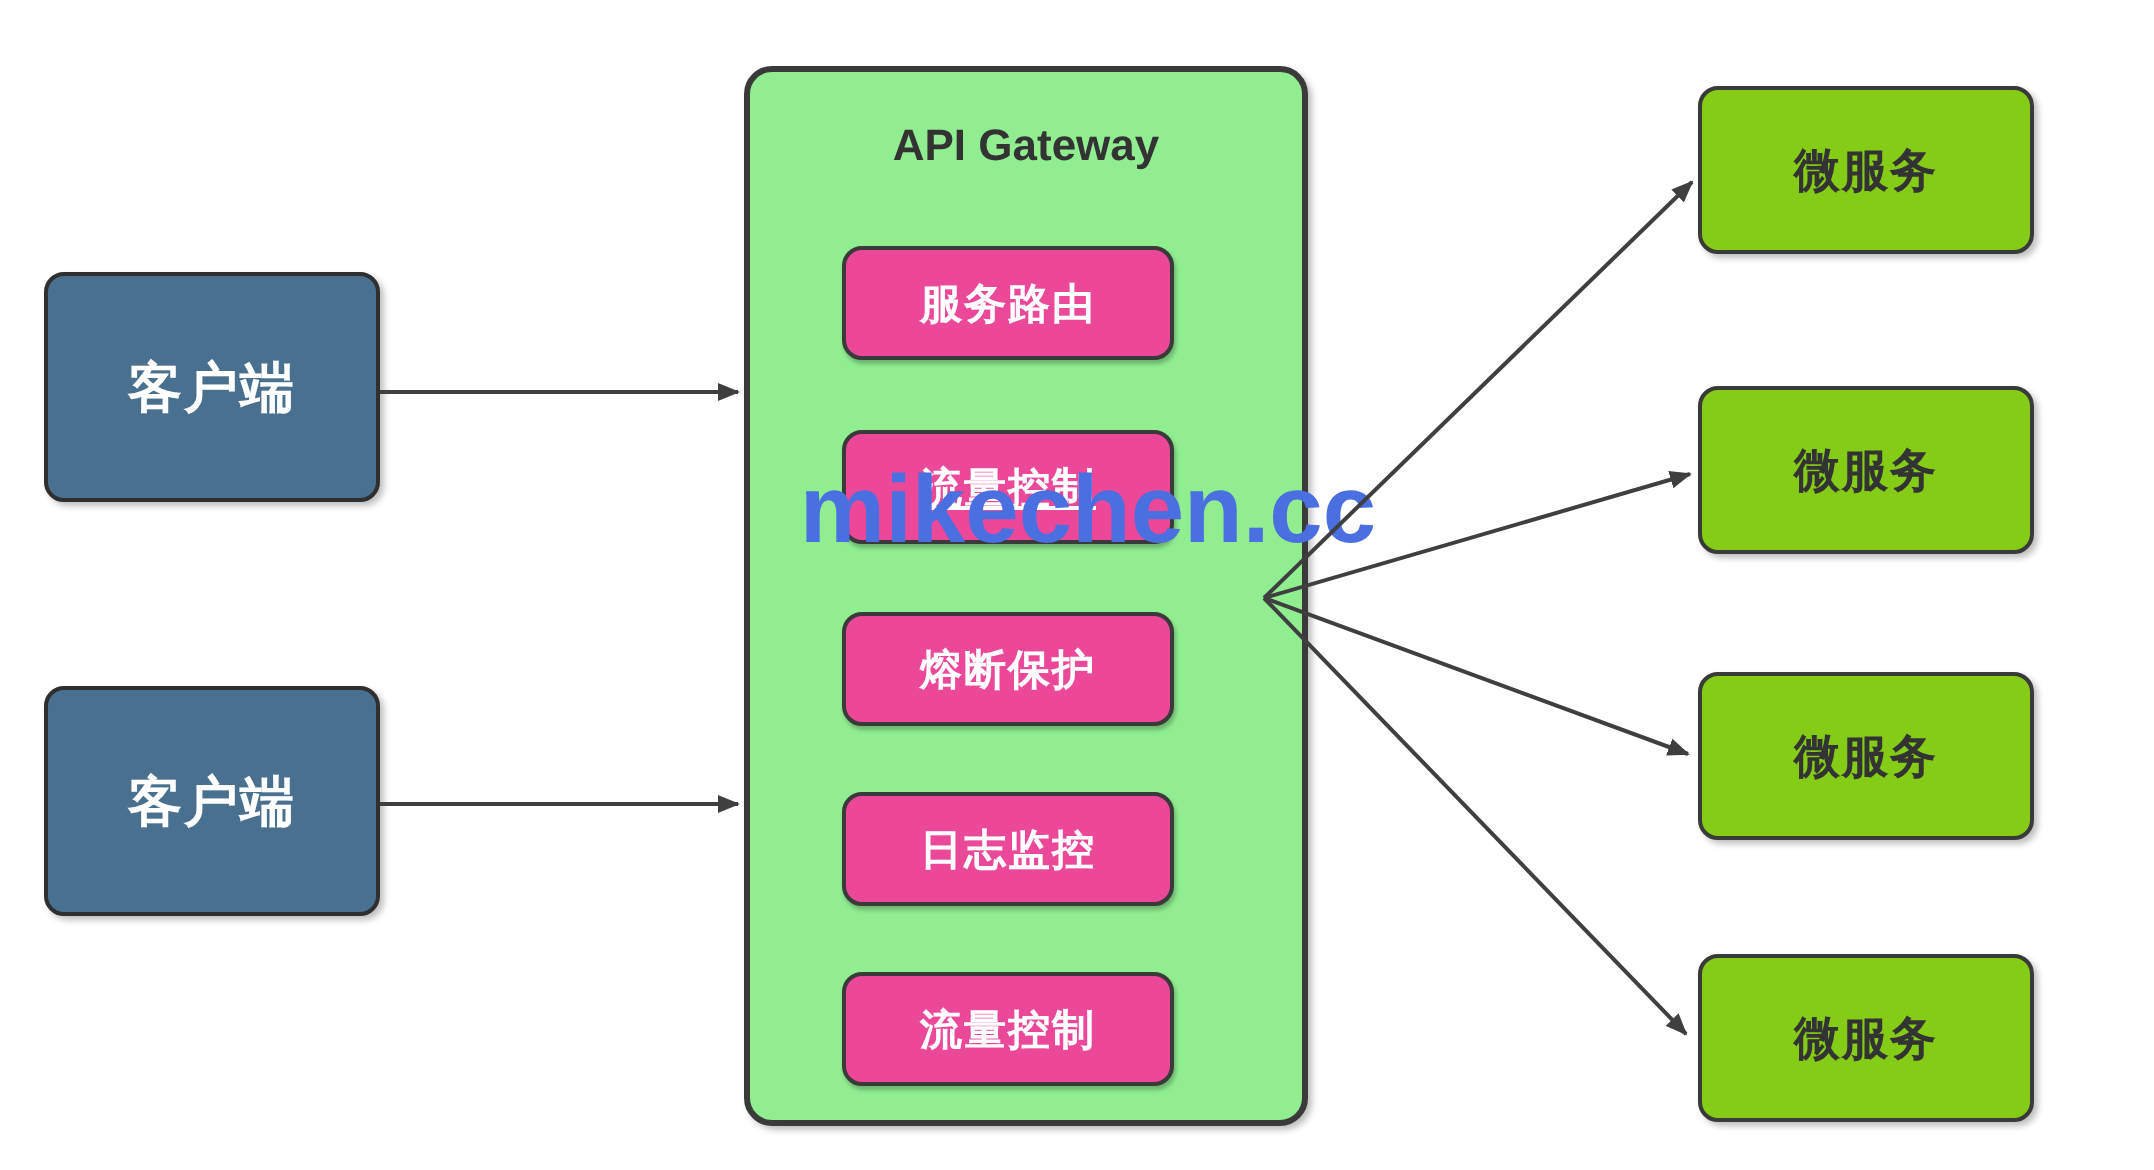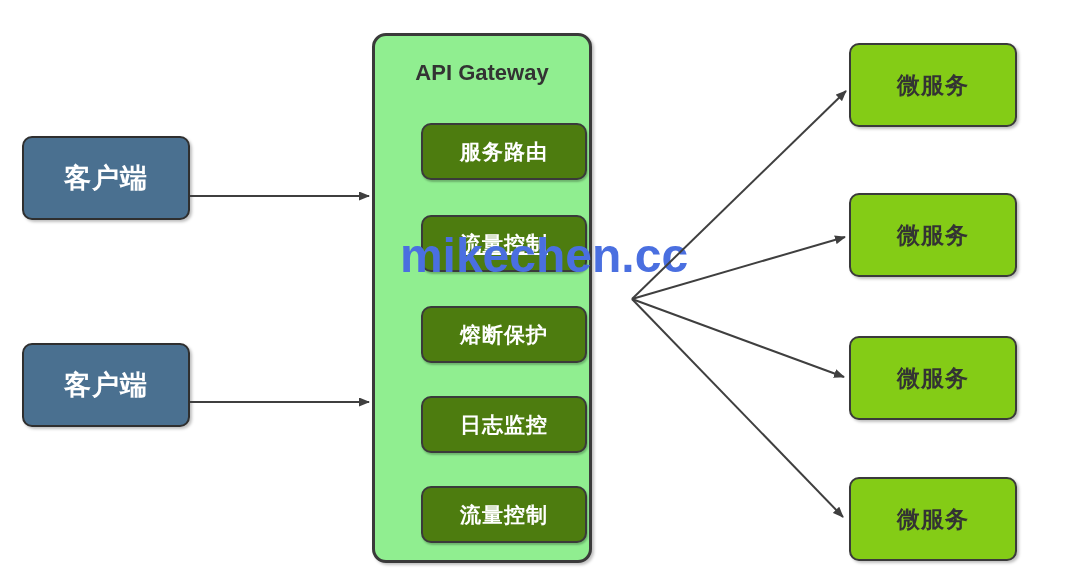--- a/index.html
+++ b/index.html
@@ -20,37 +20,37 @@
     box-sizing: border-box;
     display: flex;
     align-items: center;
     justify-content: center;
     font-weight: bold;
   }
   
   .client {
     left: 22px;
     width: 168px;
-    height: 84px;
+    height: 115px;
     background: #4A7090;
     border: 2px solid #2f2f2f;
     border-radius: 10px;
     box-shadow: 2px 2px 3px rgba(0,0,0,0.25);
     color: #ffffff;
     font-size: 27px;
     letter-spacing: 1px;
   }
   .client-1 { top: 136px; }
   .client-2 { top: 343px; }
   
   .gateway {
     position: absolute;
     left: 372px;
     top: 33px;
-    width: 220px;
+    width: 282px;
     height: 530px;
     box-sizing: border-box;
     background: #90EE90;
     border: 3px solid #3a3a3a;
     border-radius: 14px;
     box-shadow: 2px 2px 3px rgba(0,0,0,0.25);
   }
   .gateway-title {
     position: absolute;
     top: 24px;
@@ -59,21 +59,21 @@
     text-align: center;
     font-size: 22px;
     font-weight: bold;
     color: #333333;
   }
   
   .feature {
     left: 46px;
     width: 166px;
     height: 57px;
-    background: #4d7c0f;
+    background: #ec4899;
     border: 2px solid #3a3a3a;
     border-radius: 10px;
     box-shadow: 1px 2px 2px rgba(0,0,0,0.25);
     color: #ffffff;
     font-size: 21px;
     letter-spacing: 1px;
   }
   .feature-1 { top: 87px; }
   .feature-2 { top: 179px; text-decoration: underline; }
   .feature-3 { top: 270px; }

